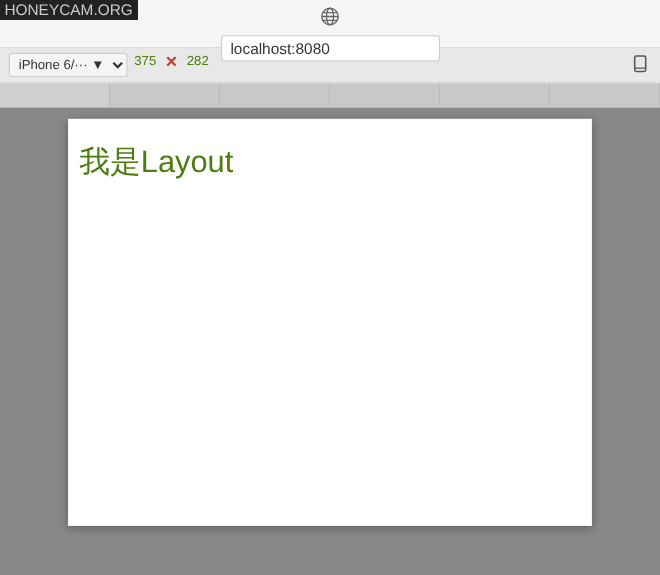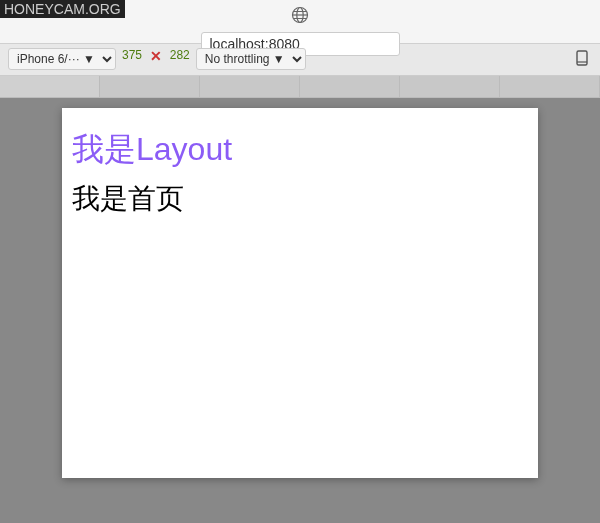--- a/index.html
+++ b/index.html
@@ -125,23 +125,23 @@
     }
 
     
     .page-content {
       padding: 20px 10px;
       background: white;
       height: 100%;
     }
 
     .page-title {
-      font-size: 32px;
+      font-size: 28px;
       font-weight: normal;
-      color: #8b5cf6;
+      color: #4d7c0f;
       margin-bottom: 8px;
       font-family: Arial, sans-serif;
     }
 
     .page-subtitle {
       font-size: 28px;
       font-weight: normal;
       color: #000;
       font-family: Arial, sans-serif;
     }
@@ -176,23 +176,20 @@
 <div class="toolbar">
   <select class="toolbar-select">
     <option value="iPhone 6/··· ▼">iPhone 6/··· ▼</option>
   </select>
 
   <span class="toolbar-text">375</span>
   <span class="toolbar-x">✕</span>
   <span class="toolbar-text">282</span>
 
 
-  <select class="toolbar-select">
-    <option value="No throttling ▼">No throttling ▼</option>
-  </select>
 
   <div class="rotate-icon">
     <svg width="18" height="18" viewBox="0 0 18 18" fill="none" xmlns="http://www.w3.org/2000/svg">
       <rect x="4" y="2" width="10" height="14" rx="1.5" stroke="#555" stroke-width="1.4" fill="none"></rect>
       <line x1="4" y1="13" x2="14" y2="13" stroke="#555" stroke-width="1.2"></line>
     </svg>
   </div>
 </div>
 
 <div class="tab-bar">
@@ -201,16 +198,15 @@
   <div class="tab-item"></div>
   <div class="tab-item"></div>
   <div class="tab-item"></div>
   <div class="tab-item"></div>
 </div>
 
 <div class="main-area">
   <div class="device-frame">
     <div class="page-content">
       <div class="page-title">我是Layout</div>
-      <div class="page-subtitle">我是首页</div>
     </div>
   </div>
 </div>
 
 </body></html>

